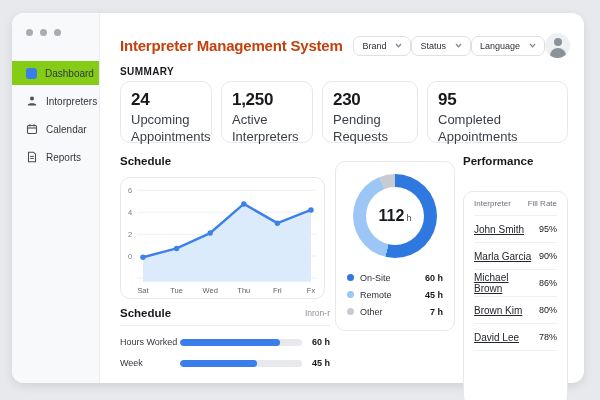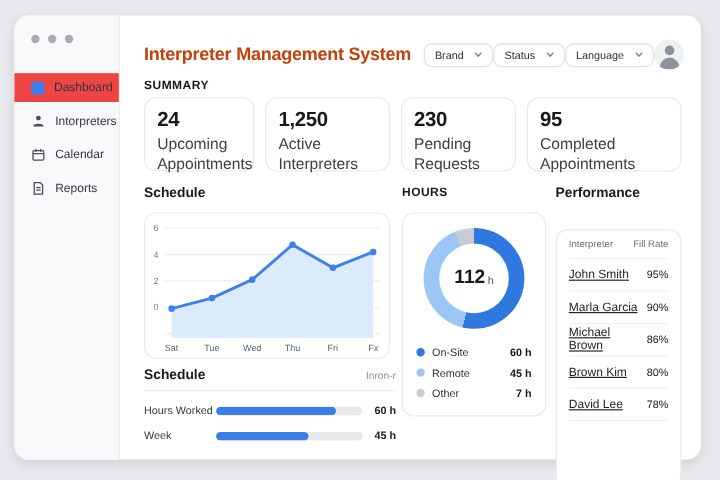--- a/index.html
+++ b/index.html
@@ -10,21 +10,21 @@
     background:#fff; border-radius:12px; box-shadow:0 3px 10px rgba(0,0,0,.10); }
 
   
   .sidebar { position:absolute; left:0; top:0; bottom:0; width:88px;
     background:#f8f9fa; border-right:1px solid #ececf0; border-radius:12px 0 0 12px; }
   .dots { display:flex; gap:7px; margin:16px 0 0 14px; }
   .dot-win { width:7px; height:7px; border-radius:50%; background:#a8acb4; }
   .menu { margin-top:25px; }
   .menu-item { display:flex; align-items:center; gap:8px; height:24px; padding-left:14px;
     font-size:10px; color:#33373e; margin-bottom:4px; cursor:default; }
-  .menu-item.active { background:#ef4444; font-weight:400; }
+  .menu-item.active { background:#84cc16; font-weight:400; }
   .sq-icon { width:11px; height:11px; border-radius:3px; background:#3b7de9; flex:0 0 auto; }
   .menu-item svg { flex:0 0 auto; }
 
   
   .main { position:absolute; left:88px; top:0; right:0; bottom:0; }
   .hdr-row { position:absolute; top:20px; left:20px; right:14px; display:flex;
     align-items:center; justify-content:space-between; }
   .page-title { font-size:15px; font-weight:700; letter-spacing:-.2px; color:#c2410c; }
   .filters { display:flex; align-items:center; gap:0; }
   .filter { display:flex; align-items:center; gap:9px; border:1px solid #dde0e5;
@@ -162,21 +162,21 @@
       </div>
     </div>
 
     <div class="section-label">SUMMARY</div>
 
     <div class="cards">
       <div class="card" style="width:92px">
         <div class="card-value">24</div>
         <div class="card-label">Upcoming Appointments</div>
       </div>
-      <div class="card" style="width:104px">
+      <div class="card" style="width:92px">
         <div class="card-value">1,250</div>
         <div class="card-label">Active Interpreters</div>
       </div>
       <div class="card" style="width:96px">
         <div class="card-value">230</div>
         <div class="card-label">Pending Requests</div>
       </div>
       <div class="card" style="flex:1">
         <div class="card-value">95</div>
         <div class="card-label">Completed Appointments</div>
@@ -210,21 +210,20 @@
               <text x="55.6" y="113" text-anchor="middle" class="xlab">Tue</text>
               <text x="89.2" y="113" text-anchor="middle" class="xlab">Wed</text>
               <text x="122.80000000000001" y="113" text-anchor="middle" class="xlab">Thu</text>
               <text x="156.4" y="113" text-anchor="middle" class="xlab">Fri</text>
               <text x="190" y="113" text-anchor="middle" class="xlab">Fx</text>
             </svg>
         </div>
       </div>
 
       <div class="col2">
-        <div class="col-h small-caps">HOURS</div>
         <div class="panel hours-panel">
           <div class="donut" id="donut" style="background: conic-gradient(rgb(46, 120, 224) 0deg, rgb(46, 120, 224) 192.857deg, rgb(156, 198, 245) 192.857deg, rgb(156, 198, 245) 337.5deg, rgb(199, 204, 211) 337.5deg, rgb(199, 204, 211) 360deg);">
             <div class="donut-hole">
               <span class="donut-val">112</span>
               <span class="donut-unit">h</span>
             </div>
           </div>
           <div class="legend">
             <div class="leg-row">
               <span class="leg-dot" style="background: rgb(46, 120, 224);"></span>

